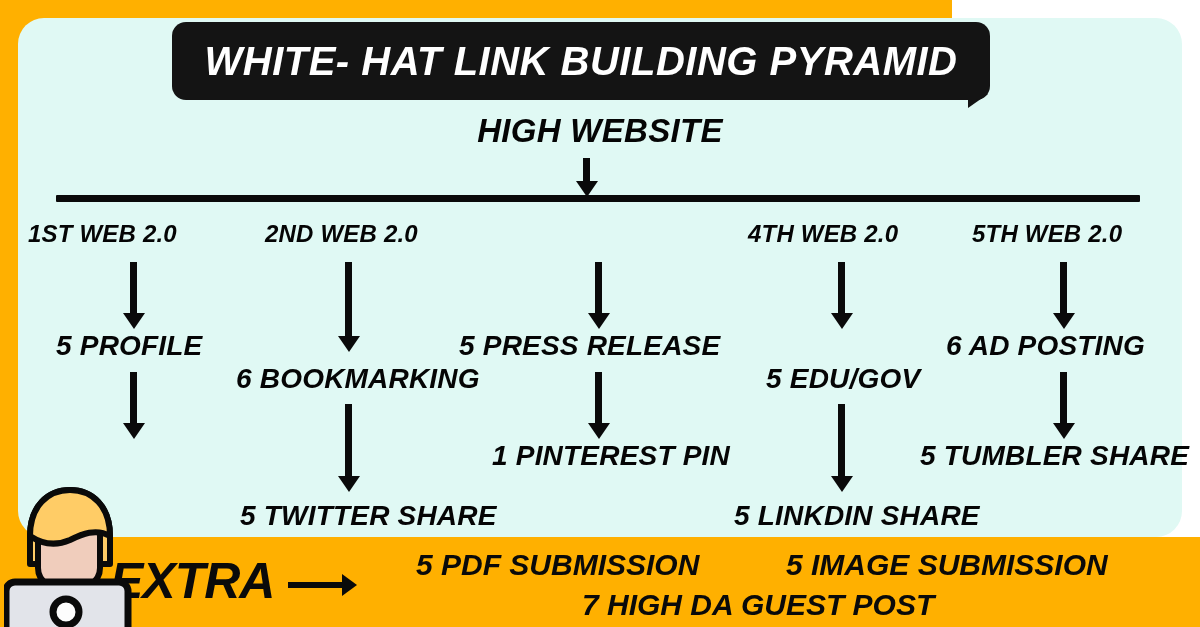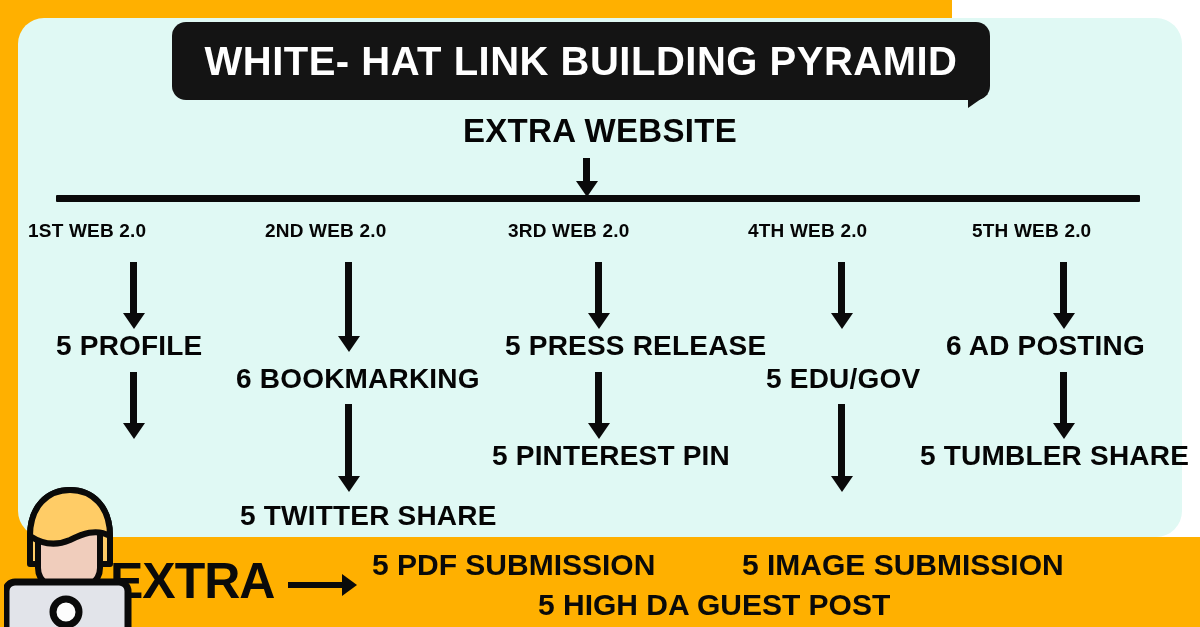--- a/index.html
+++ b/index.html
@@ -3,20 +3,21 @@
 <meta charset="utf-8">
 <style>
   * { margin:0; padding:0; box-sizing:border-box; }
   html, body {
     width:1200px; height:627px; overflow:hidden;
     font-family:"Liberation Sans", sans-serif;
   }
   #stage {
     position:relative; width:952px; height:627px;
     background:#FFB000;
+    font-style:italic;
   }
 
   
   #panel {
     position:absolute; left:18px; top:18px;
     width:1164px; height:519px;
     background:#E0F9F4;
     border-radius:26px;
   }
 
@@ -79,21 +80,21 @@
   }
 
   
   .node {
     position:absolute;
     font-weight:bold;
     color:#050505;
     white-space:nowrap;
     letter-spacing:0.2px;
   }
-  .tier1 { font-size:19px; }
+  .tier1 { font-size:24px; }
   .tier2 { font-size:28px; }
   .tier3 { font-size:28px; }
 
   
   #extra-strip {
     position:absolute; left:0; top:537px;
     width:1200px; height:90px;
     background:#FFB000;
   }
   #extra-word {
@@ -111,67 +112,68 @@
     transform:translateY(-50%);
     width:0; height:0;
     border-top:11px solid transparent;
     border-bottom:11px solid transparent;
     border-left:15px solid #0a0a0a;
   }
   .extra-line {
     position:absolute;
     font-size:30px; font-weight:bold; color:#0a0a0a;
     white-space:nowrap;
+    margin-left:44px;
   }
   #extra-pdf   { left:372px; top:548px; }
   #extra-image { left:742px; top:548px; }
   #extra-guest { left:538px; top:588px; }
 
   
   #person { position:absolute; left:4px; top:478px; width:132px; height:149px; z-index:7; }
 </style>
 </head>
 <body>
 
 <div id="stage">
 
   <div id="panel"></div>
 
   <div id="title-tail"></div>
   <div id="title-bubble">
     <span class="txt">WHITE- HAT LINK BUILDING PYRAMID</span>
   </div>
 
-  <div id="main-site">EXTRA WEBSITE</div>
+  <div id="main-site">HIGH WEBSITE</div>
 
   <div class="arrow" style="left:583px; top:158px; height:24px;"></div>
 
   <div id="hbar"></div>
 
   <div class="node tier1" style="left:28px; top:220px;">1ST WEB 2.0</div>
   <div class="arrow" style="left:130px; top:262px; height:52px;"></div>
   <div class="node tier2" style="left:56px; top:330px;">5 PROFILE</div>
   <div class="arrow" style="left:130px; top:372px; height:52px;"></div>
 
   <div class="node tier1" style="left:265px; top:220px;text-align:right;">2ND WEB 2.0</div>
   <div class="arrow" style="left:345px; top:262px; height:75px;"></div>
   <div class="node tier2" style="left:236px; top:363px;">6 BOOKMARKING</div>
   <div class="arrow" style="left:345px; top:404px; height:73px;"></div>
   <div class="node tier3" style="left:240px; top:500px;">5 TWITTER SHARE</div>
 
-  <div class="node tier1" style="left:508px; top:220px;">3RD WEB 2.0</div>
   <div class="arrow" style="left:595px; top:262px; height:52px;"></div>
-  <div class="node tier2" style="left:505px; top:330px;">5 PRESS RELEASE</div>
+  <div class="node tier2" style="left:459px; top:330px;">5 PRESS RELEASE</div>
   <div class="arrow" style="left:595px; top:372px; height:52px;"></div>
-  <div class="node tier3" style="left:492px; top:440px;">5 PINTEREST PIN</div>
+  <div class="node tier3" style="left:492px; top:440px;">1 PINTEREST PIN</div>
 
   <div class="node tier1" style="left:748px; top:220px;">4TH WEB 2.0</div>
   <div class="arrow" style="left:838px; top:262px; height:52px;"></div>
   <div class="node tier2" style="left:766px; top:363px;">5 EDU/GOV</div>
   <div class="arrow" style="left:838px; top:404px; height:73px;"></div>
+  <div class="node tier3" style="left:734px; top:500px;">5 LINKDIN SHARE</div>
 
   <div class="node tier1" style="left:972px; top:220px;text-align:center;">5TH WEB 2.0</div>
   <div class="arrow" style="left:1060px; top:262px; height:52px;"></div>
   <div class="node tier2" style="left:946px; top:330px;">6 AD POSTING</div>
   <div class="arrow" style="left:1060px; top:372px; height:52px;"></div>
   <div class="node tier3" style="left:920px; top:440px;">5 TUMBLER SHARE</div>
 
   <div id="extra-strip"></div>
 
   <svg id="person" viewBox="0 0 132 149">
@@ -185,15 +187,15 @@
     <rect x="2" y="104" width="122" height="58" rx="9" fill="#E2E4EA" stroke="#0a0a0a" stroke-width="7"></rect>
 
     <circle cx="62" cy="134" r="13" fill="#FDFDFD" stroke="#0a0a0a" stroke-width="7"></circle>
   </svg>
 
   <div id="extra-word">EXTRA</div>
   <div id="extra-arrow"></div>
 
   <div class="extra-line" id="extra-pdf">5 PDF SUBMISSION</div>
   <div class="extra-line" id="extra-image">5 IMAGE SUBMISSION</div>
-  <div class="extra-line" id="extra-guest">5 HIGH DA GUEST POST</div>
+  <div class="extra-line" id="extra-guest">7 HIGH DA GUEST POST</div>
 
 </div>
 
 </body></html>

